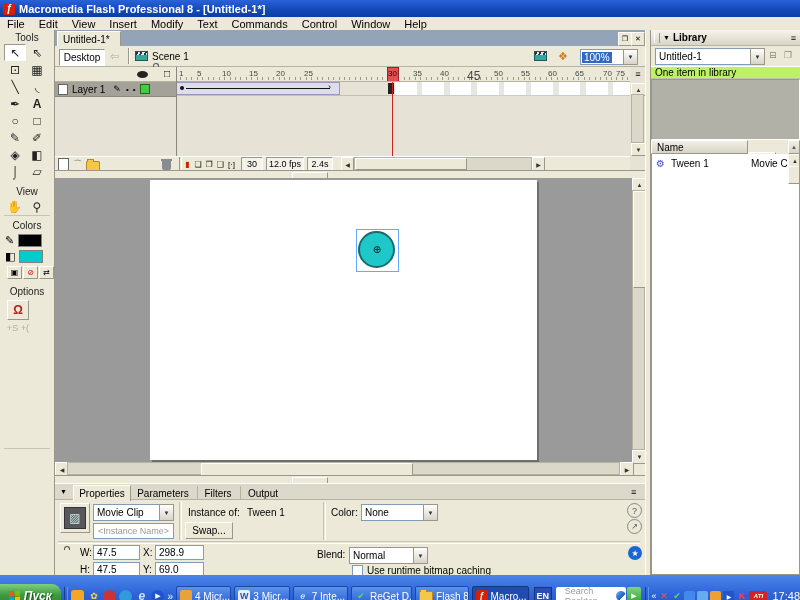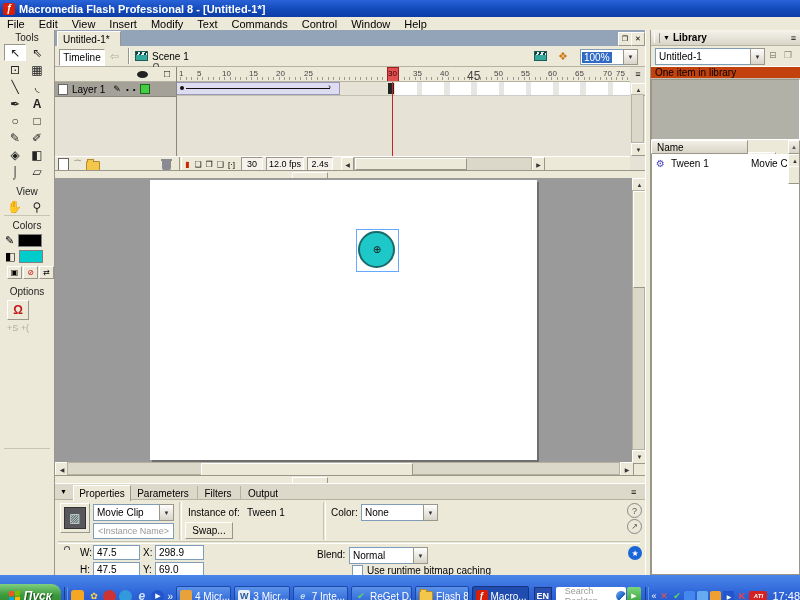--- a/index.html
+++ b/index.html
@@ -136,21 +136,21 @@
     <div class="ab raised ctr" style="left:563px;top:2px;width:12px;height:12px;font-size:7px">
         <span>❐</span>
       </div>
     <div class="ab raised ctr" style="left:576px;top:2px;width:12px;height:12px;font-size:7px">
         <span>✕</span>
       </div>
   </div>
 
   <div class="ab" style="left:55px;top:46px;width:590px;height:21px;background:#ece9d8;border-bottom:1px solid #b6b2a2;box-sizing:border-box">
     <div class="ab ctr" style="left:4px;top:3px;width:44px;height:15px;background:#fff;border:1px solid;border-color:#9a968a #fff #fff #9a968a">
-      <span>Timeline</span>
+      <span>Desktop</span>
     </div>
     <span class="ab" style="left:55px;top:4px;color:#b2ae9e;font-size:11px">⇦</span>
     <div class="ab" style="left:73px;top:2px;height:16px;border-left:1px solid #9a968a;border-right:1px solid #fff"></div>
     <span class="ab clap" style="left:80px;top:5px"></span>
     <span class="ab" style="left:97px;top:5px">Scene 1</span>
     <span class="ab clap" style="left:479px;top:5px"></span>
     <span class="ab" style="left:503px;top:4px;color:#d07818;font-size:11px">❖</span>
     <div class="ab xpin" style="left:525px;top:3px;width:43px;height:14px;display:flex;align-items:center">
       <span style="background:#316ac5;color:#fff;padding:0 2px;margin-left:1px">100%</span>
     </div>
@@ -357,21 +357,21 @@
       <span style="margin-left:auto;margin-right:4px;font-size:9px">≡</span>
     </div>
     <div class="ab xpin" style="left:4px;top:18px;width:95px;height:15px;display:flex;align-items:center;padding-left:3px">
       <span>Untitled-1</span>
     </div>
     <div class="ab cbtn ctr" style="left:99px;top:18px;width:13px;height:15px">
         <span>▼</span>
       </div>
     <span class="ab" style="left:118px;top:20px;color:#8a8678;font-size:9px">⊟</span>
     <span class="ab" style="left:133px;top:20px;color:#8a8678;font-size:9px">❐</span>
-    <div class="ab" style="left:0;top:36px;width:149px;height:13px;background:#c2410c;border-top:1px solid #fff;border-bottom:1px solid #c4c0b0;display:flex;align-items:center;padding-left:4px;box-sizing:border-box">
+    <div class="ab" style="left:0;top:36px;width:149px;height:13px;background:#bef264;border-top:1px solid #fff;border-bottom:1px solid #c4c0b0;display:flex;align-items:center;padding-left:4px;box-sizing:border-box">
       <span>One item in library</span>
     </div>
     <div class="ab sunken" style="left:0;top:49px;width:149px;height:61px;background:#b2b1a8;box-sizing:border-box"></div>
     <div class="ab" style="left:0;top:110px;width:149px;height:14px">
       <div class="colhdr ab row" style="left:0;top:0;width:97px;height:14px;padding-left:5px;box-sizing:border-box">
           <span>Name</span>
         </div>
       <div class="colhdr ab row" style="left:97px;top:12px;width:28px;height:14px;padding-left:0;box-sizing:border-box">
           <span>Type</span>
         </div>

